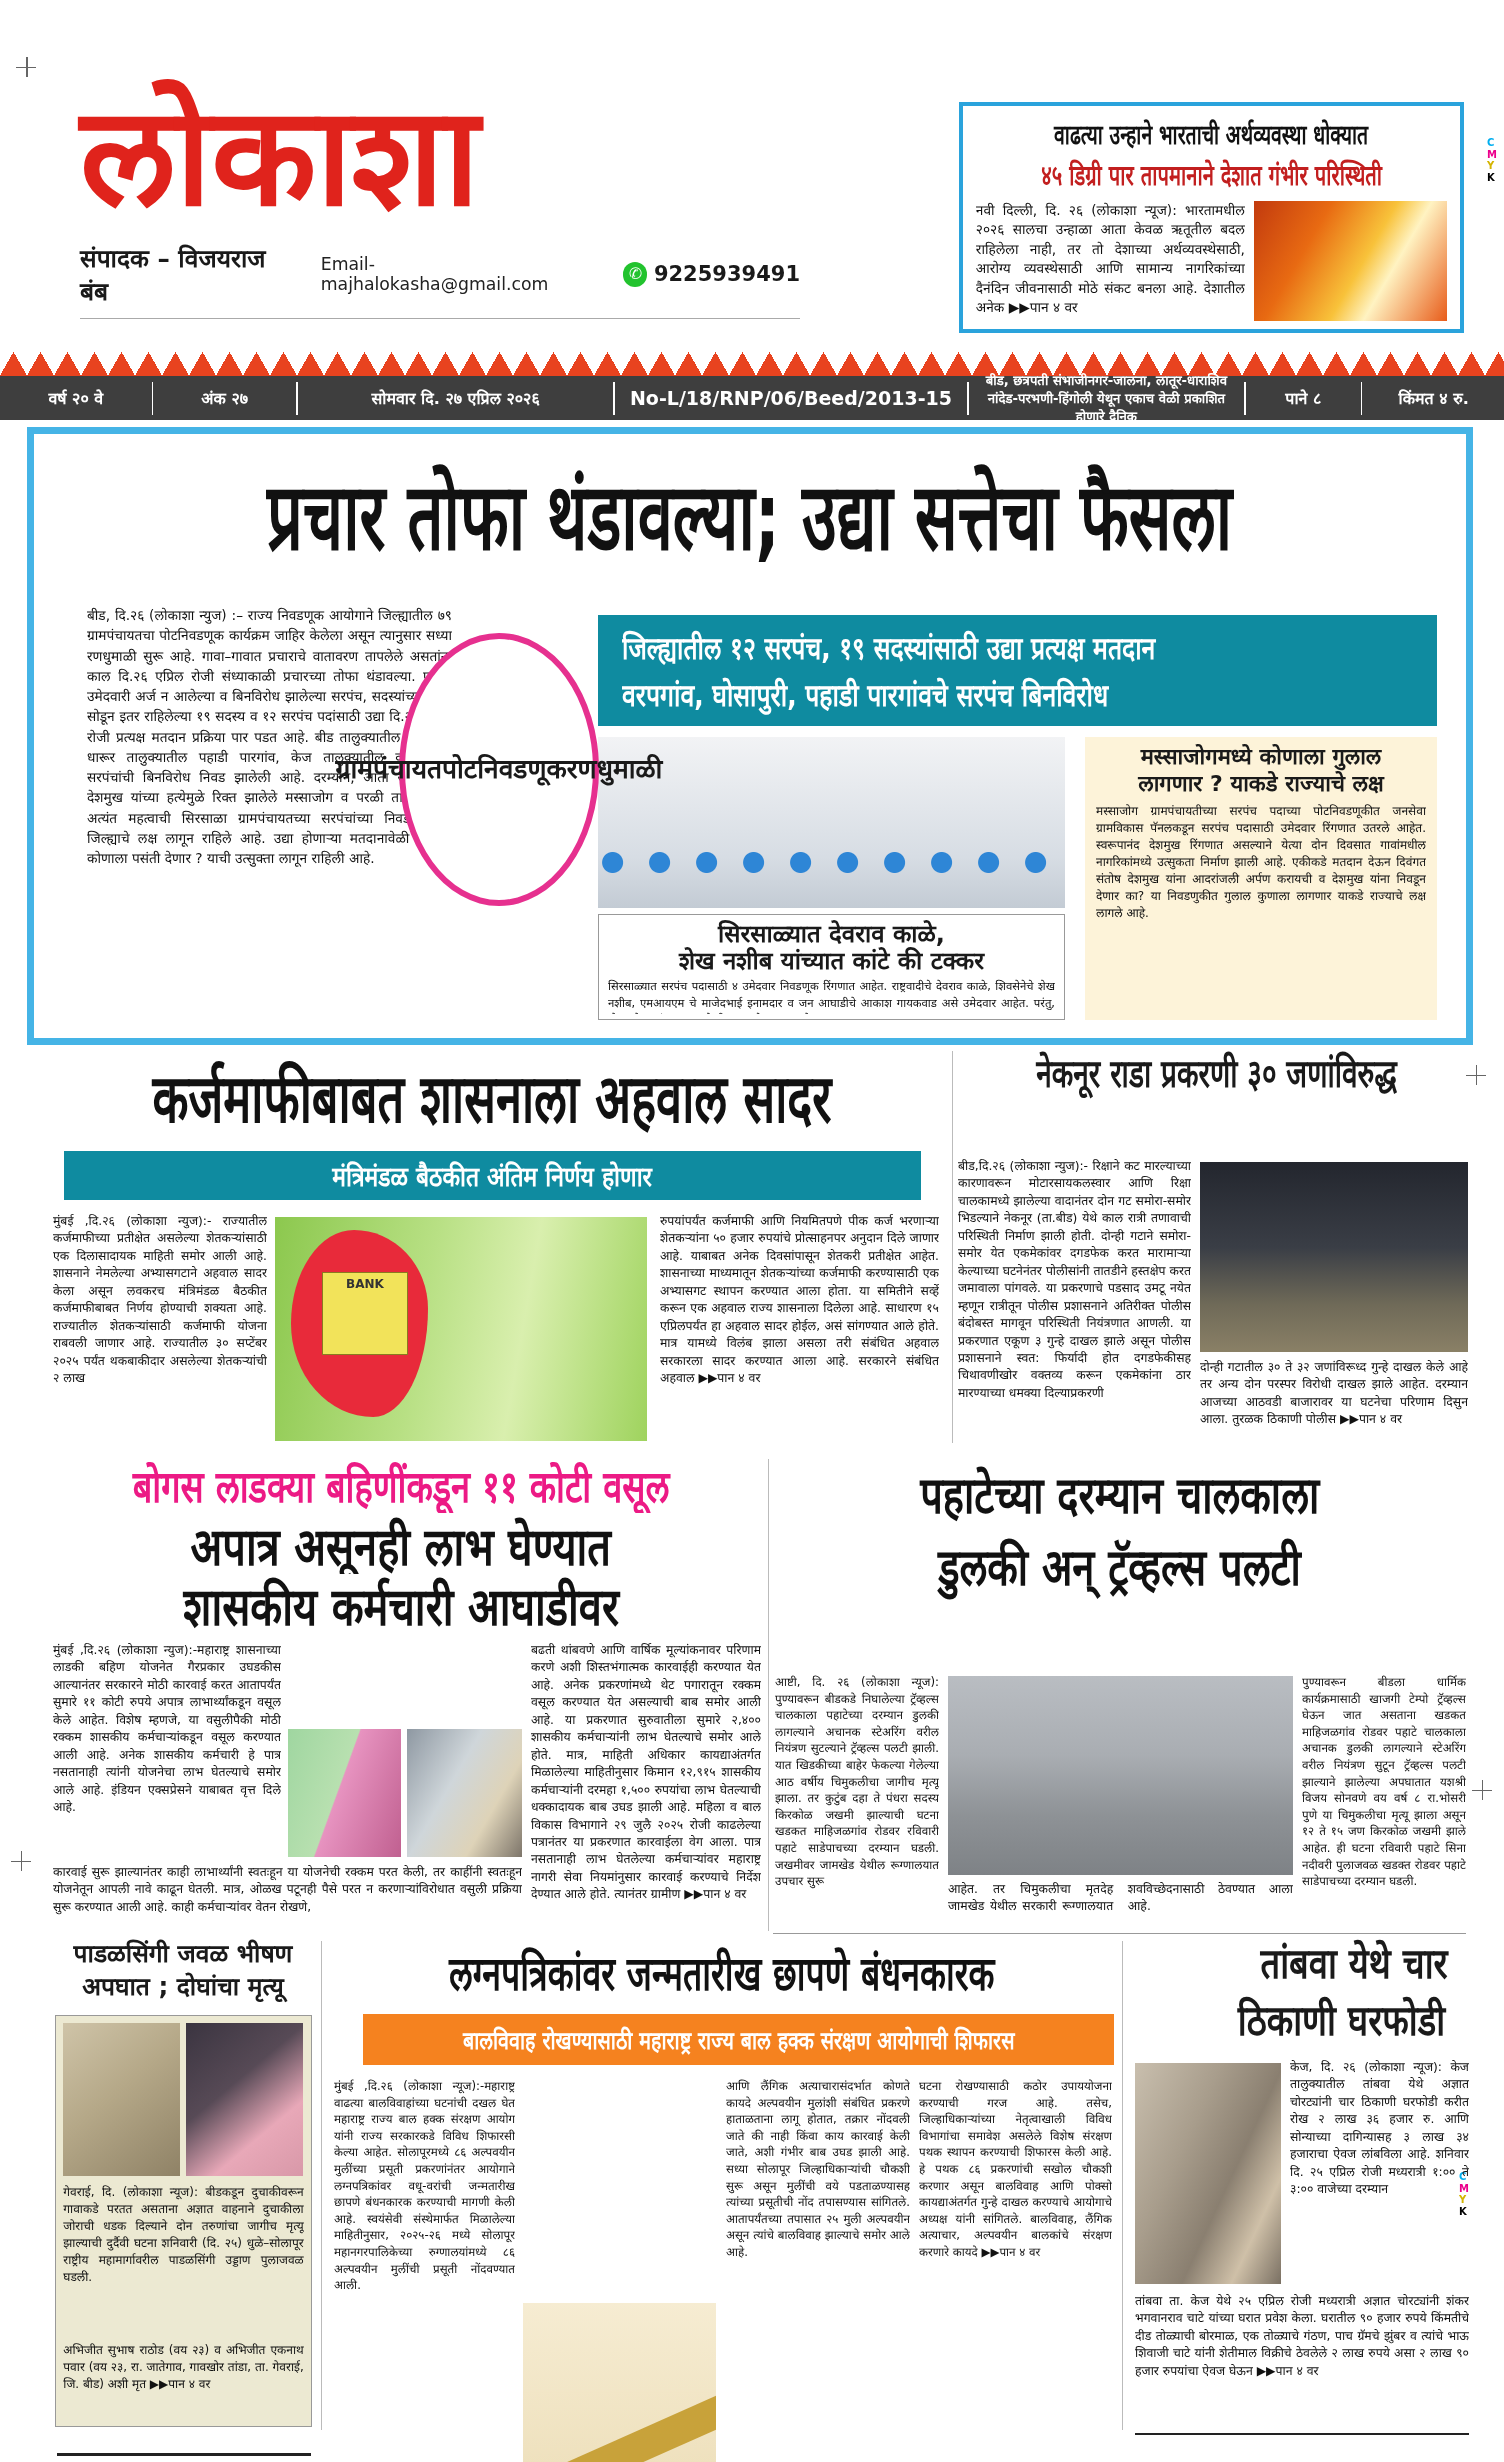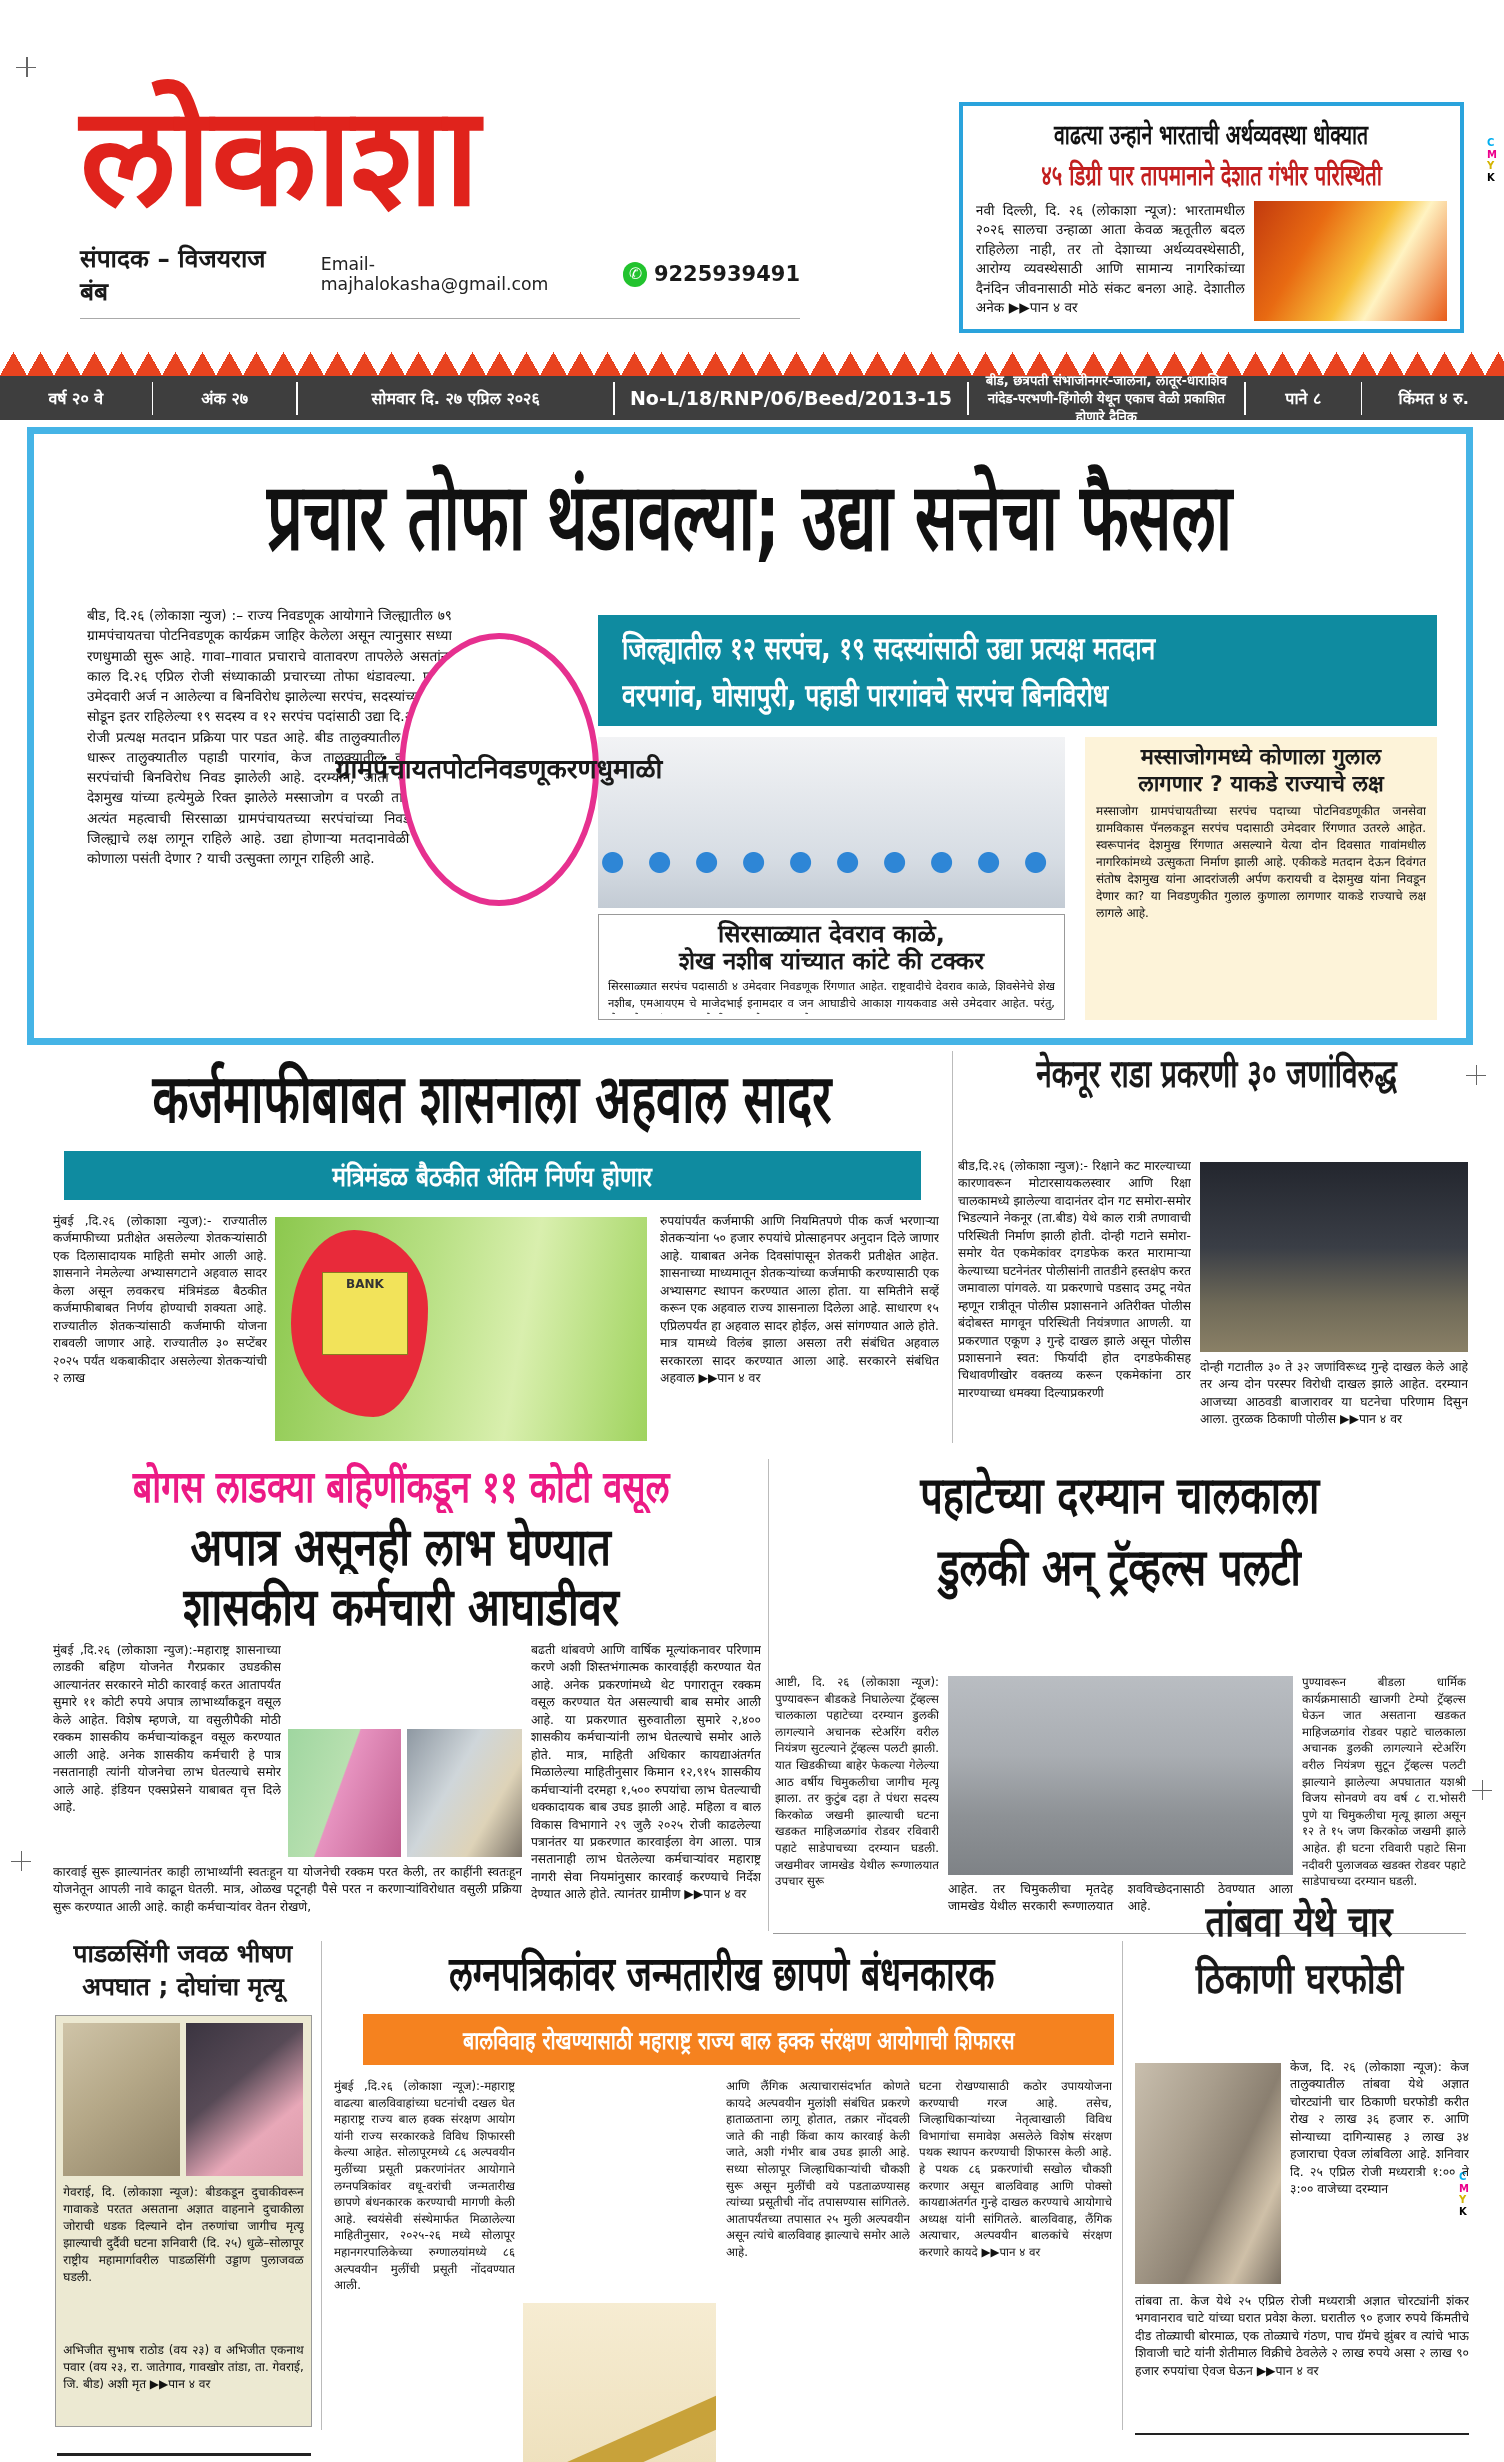--- a/index.html
+++ b/index.html
@@ -235,21 +235,21 @@
   <div class="orangebar hl abs" style="left:363px;top:2014px;width:751px;height:51px;">
     <span class="fit" style="--s:.8;font-size:24.6px;font-weight:bold;">बालविवाह रोखण्यासाठी महाराष्ट्र राज्य बाल हक्क संरक्षण आयोगाची शिफारस</span>
   </div>
   <div class="body-col abs" style="left:334px;top:2078px;width:181px;height:354px;font-size:11.7px;">मुंबई ,दि.२६ (लोकाशा न्यूज):-महाराष्ट्र वाढत्या बालविवाहांच्या घटनांची दखल घेत महाराष्ट्र राज्य बाल हक्क संरक्षण आयोग यांनी राज्य सरकारकडे विविध शिफारसी केल्या आहेत. सोलापूरमध्ये ८६ अल्पवयीन मुलींच्या प्रसूती प्रकरणांनंतर आयोगाने लग्नपत्रिकांवर वधू-वरांची जन्मतारीख छापणे बंधनकारक करण्याची मागणी केली आहे. स्वयंसेवी संस्थेमार्फत मिळालेल्या माहितीनुसार, २०२५-२६ मध्ये सोलापूर महानगरपालिकेच्या रुग्णालयांमध्ये ८६ अल्पवयीन मुलींची प्रसूती नोंदवण्यात आली.</div>
   <div class="photo img-card abs" style="left:523px;top:2079px;width:193px;height:319px;"></div>
   <div class="body-col abs" style="left:726px;top:2078px;width:184px;height:354px;font-size:11.7px;">आणि लैंगिक अत्याचारासंदर्भात कोणते कायदे अल्पवयीन मुलांशी संबंधित प्रकरणे हाताळताना लागू होतात, तक्रार नोंदवली जाते की नाही किंवा काय कारवाई केली जाते, अशी गंभीर बाब उघड झाली आहे. सध्या सोलापूर जिल्हाधिकाऱ्यांची चौकशी सुरू असून मुलींची वये पडताळण्यासह त्यांच्या प्रसूतीची नोंद तपासण्यास सांगितले. आतापर्यंतच्या तपासात २५ मुली अल्पवयीन असून त्यांचे बालविवाह झाल्याचे समोर आले आहे.</div>
   <div class="body-col abs" style="left:919px;top:2078px;width:193px;height:354px;font-size:11.7px;">घटना रोखण्यासाठी कठोर उपाययोजना करण्याची गरज आहे. तसेच, जिल्हाधिकाऱ्यांच्या नेतृत्वाखाली विविध विभागांचा समावेश असलेले विशेष संरक्षण पथक स्थापन करण्याची शिफारस केली आहे. हे पथक ८६ प्रकरणांची सखोल चौकशी करणार असून बालविवाह आणि पोक्सो कायद्याअंतर्गत गुन्हे दाखल करण्याचे आयोगाचे अध्यक्ष यांनी सांगितले. बालविवाह, लैंगिक अत्याचार, अल्पवयीन बालकांचे संरक्षण करणारे कायदे  ▶▶पान ४ वर</div>
 
   <div class="vrule abs" style="left:1122px;top:1941px;height:489px;"></div>
 
-  <div class="abs" style="left:1131px;top:1891px;width:337px;text-align:center;font-weight:bold;overflow:hidden;">
+  <div class="abs" style="left:1131px;top:1933px;width:337px;text-align:right;font-weight:bold;overflow:hidden;">
     <div><span class="fit" style="--s:.82;font-size:42px;">तांबवा येथे चार</span></div>
     <div><span class="fit" style="--s:.82;font-size:42px;">ठिकाणी घरफोडी</span></div>
   </div>
   <div class="photo img-burgle abs" style="left:1135px;top:2063px;width:146px;height:221px;"></div>
   <div class="body-col abs" style="left:1290px;top:2059px;width:179px;height:228px;">केज, दि. २६ (लोकाशा न्यूज): केज तालुक्यातील तांबवा येथे अज्ञात चोरट्यांनी चार ठिकाणी घरफोडी करीत रोख २ लाख ३६ हजार रु. आणि सोन्याच्या दागिन्यासह ३ लाख ३४ हजाराचा ऐवज लांबविला आहे. शनिवार दि. २५ एप्रिल रोजी मध्यरात्री १:०० ते ३:०० वाजेच्या दरम्यान</div>
   <div class="body-col abs" style="left:1135px;top:2293px;width:334px;height:137px;">तांबवा ता. केज येथे २५ एप्रिल रोजी मध्यरात्री अज्ञात चोरट्यांनी शंकर भगवानराव चाटे यांच्या घरात प्रवेश केला. घरातील ९० हजार रुपये किंमतीचे दीड तोळ्याची बोरमाळ, एक तोळ्याचे गंठण, पाच ग्रॅमचे झुंबर व त्यांचे भाऊ शिवाजी चाटे यांनी शेतीमाल विक्रीचे ठेवलेले २ लाख रुपये असा २ लाख ९० हजार रुपयांचा ऐवज घेऊन  ▶▶पान ४ वर</div>
   <div class="hrule abs" style="left:1135px;top:2433px;width:334px;background:#222;height:1.8px;"></div>
 
 </div>
 

